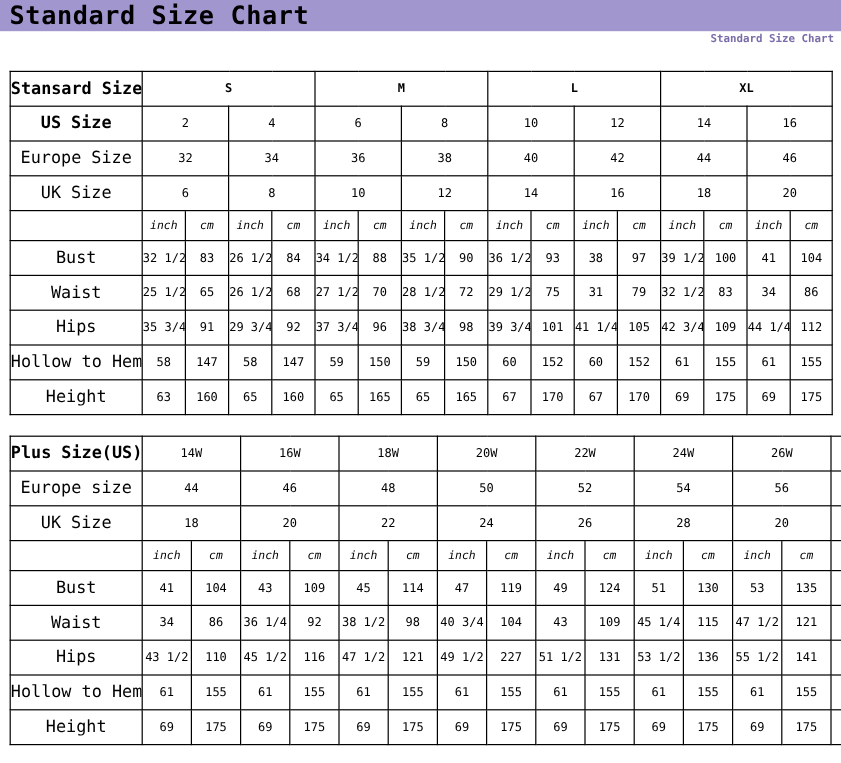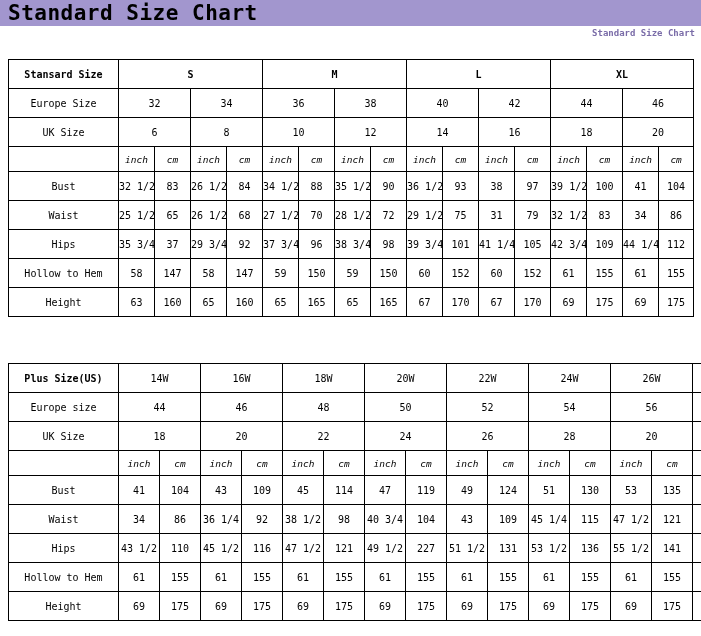--- a/index.html
+++ b/index.html
@@ -56,21 +56,21 @@
     border: 1px solid #000000;
     text-align: center;
     vertical-align: middle;
     font-size: 10px;
     padding: 0;
     height: 28px;
     white-space: nowrap;
     overflow: hidden;
   }
   td.lbl {
-    font-size: 10px;
+    font-size: 14px;
   }
   td.bold {
     font-weight: bold;
   }
   .t1 {
     position: absolute;
     left: 8px;
     top: 59px;
     width: 685px;
   }
@@ -118,20 +118,31 @@
     </colgroup>
     <tbody>
       <tr>
         <td class="lbl bold">Stansard Size</td>
         <td class="bold" colspan="4">S</td>
         <td class="bold" colspan="4">M</td>
         <td class="bold" colspan="4">L</td>
         <td class="bold" colspan="4">XL</td>
       </tr>
 
+      <tr>
+        <td class="lbl bold">US Size</td>
+        <td colspan="2">2</td>
+        <td colspan="2">4</td>
+        <td colspan="2">6</td>
+        <td colspan="2">8</td>
+        <td colspan="2">10</td>
+        <td colspan="2">12</td>
+        <td colspan="2">14</td>
+        <td colspan="2">16</td>
+      </tr>
 
       <tr>
         <td class="lbl">Europe Size</td>
         <td colspan="2">32</td>
         <td colspan="2">34</td>
         <td colspan="2">36</td>
         <td colspan="2">38</td>
         <td colspan="2">40</td>
         <td colspan="2">42</td>
         <td colspan="2">44</td>
@@ -206,21 +217,21 @@
         <td>79</td>
         <td>32 1/2</td>
         <td>83</td>
         <td>34</td>
         <td>86</td>
       </tr>
 
       <tr>
         <td class="lbl">Hips</td>
         <td>35 3/4</td>
-        <td>37</td>
+        <td>91</td>
         <td>29 3/4</td>
         <td>92</td>
         <td>37 3/4</td>
         <td>96</td>
         <td>38 3/4</td>
         <td>98</td>
         <td>39 3/4</td>
         <td>101</td>
         <td>41 1/4</td>
         <td>105</td>

